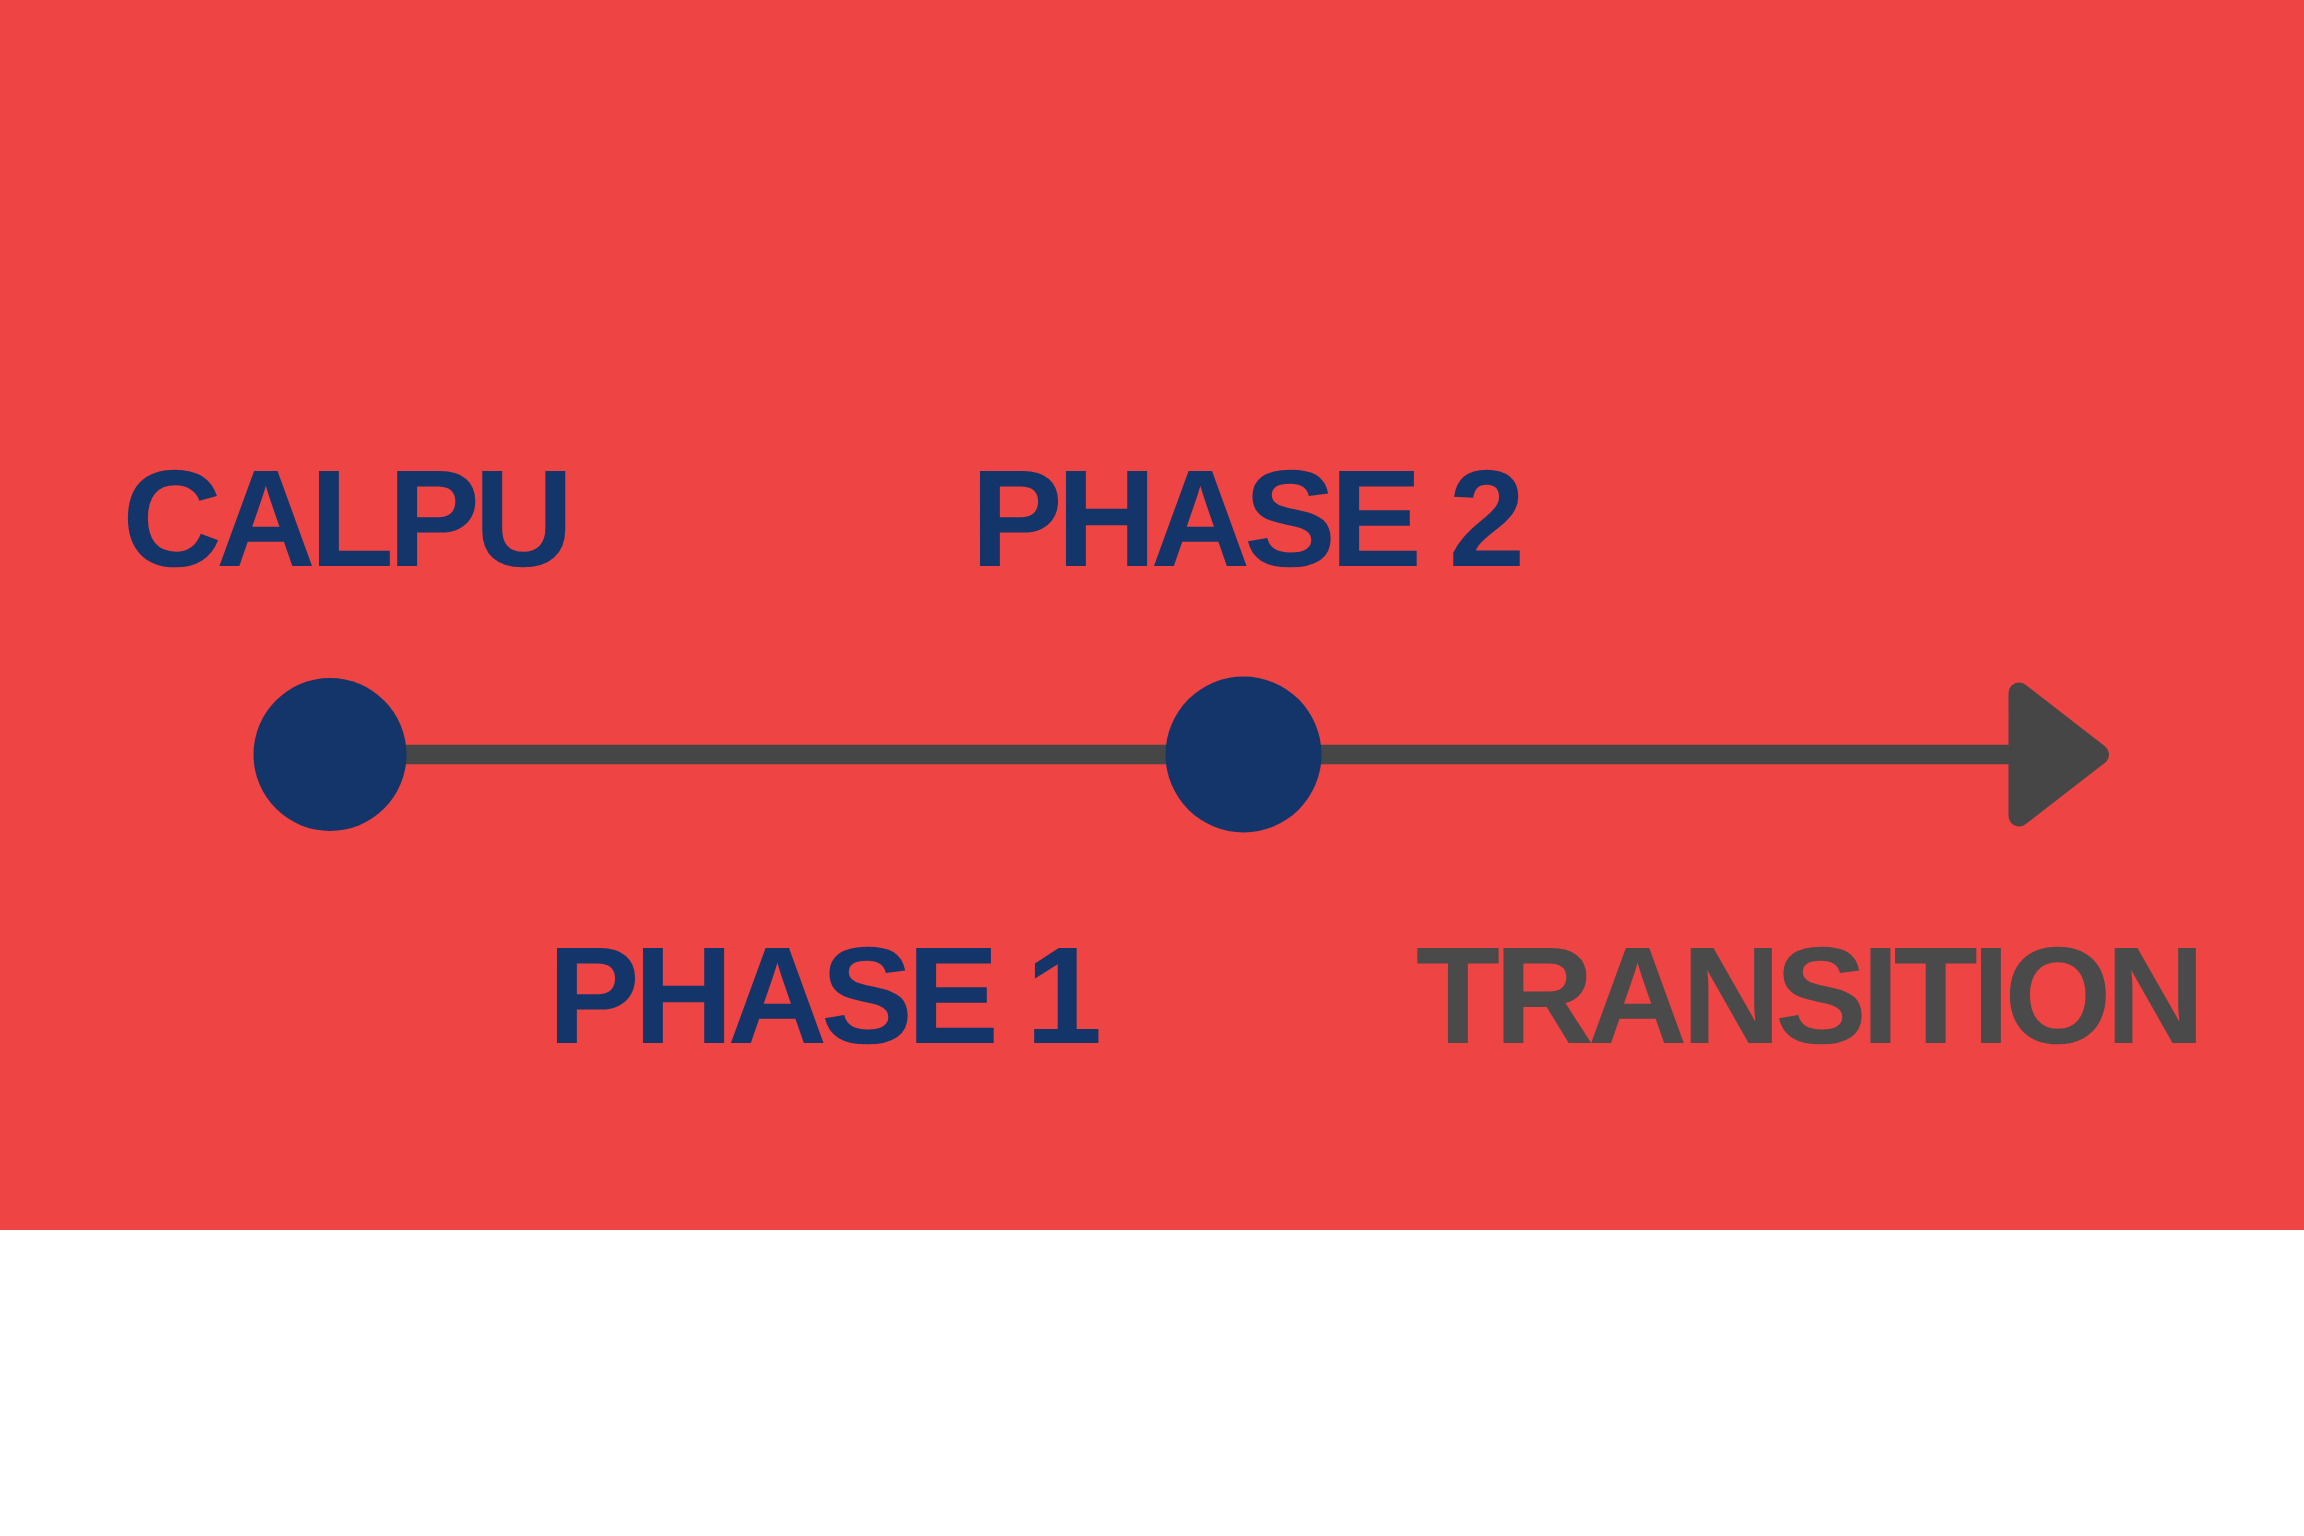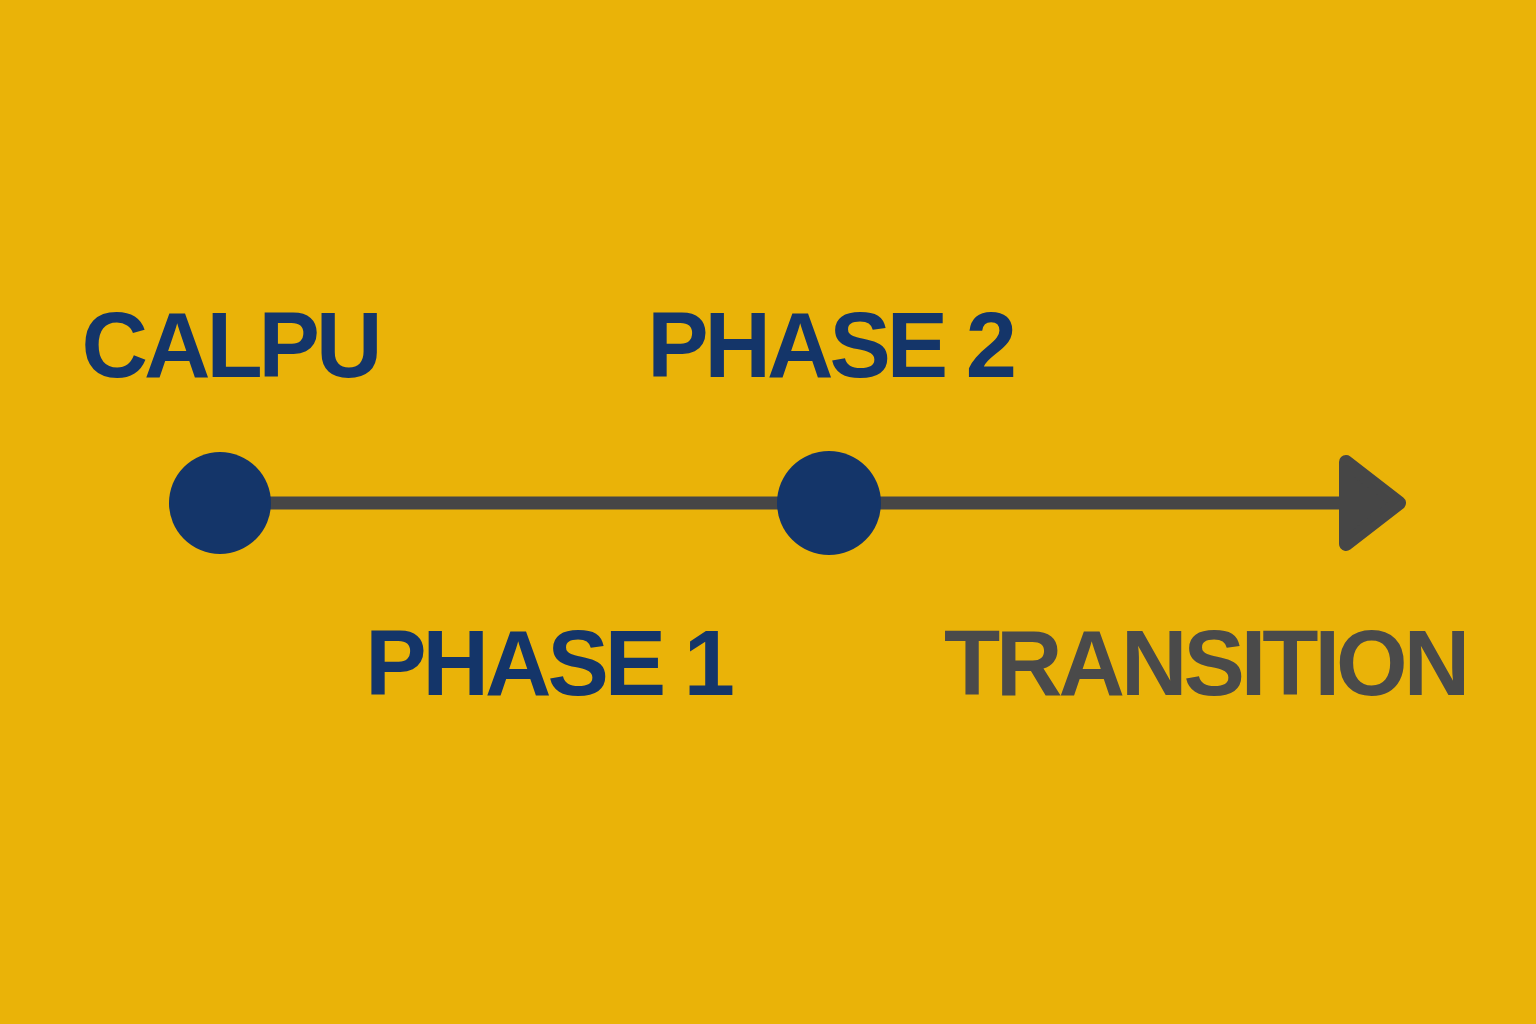--- a/index.html
+++ b/index.html
@@ -3,22 +3,22 @@
 <meta charset="utf-8">
 <style>
   html, body {
     margin: 0;
     padding: 0;
     background: #ffffff;
   }
   .canvas {
     position: relative;
     width: 1536px;
-    height: 1024px;
-    background: #eab308;
+    height: 820px;
+    background: #ef4444;
     overflow: hidden;
     font-family: "Liberation Sans", sans-serif;
   }
   svg.diagram {
     position: absolute;
     left: 0;
     top: 0;
     width: 1536px;
     height: 1024px;
     display: block;

